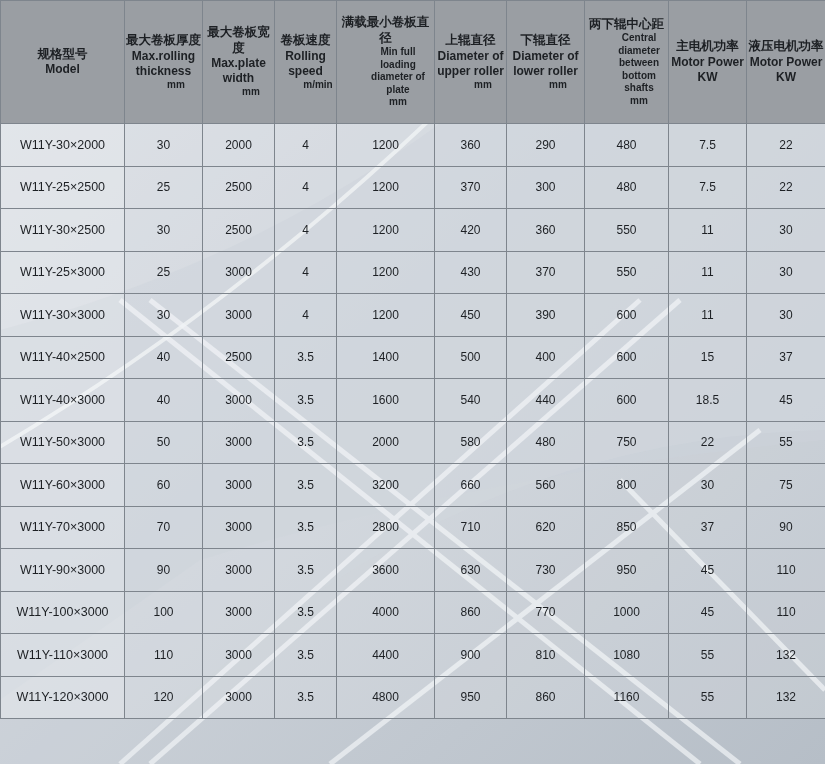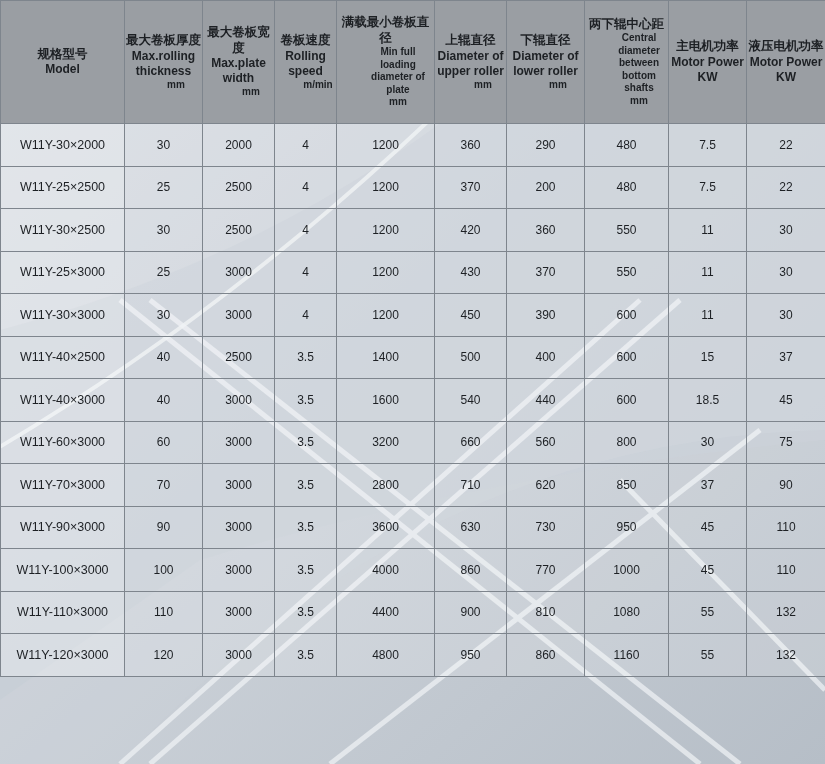--- a/index.html
+++ b/index.html
@@ -202,21 +202,21 @@
           <td>7.5</td>
           <td>22</td>
         </tr>
         <tr>
           <td class="model">W11Y-25×2500</td>
           <td>25</td>
           <td>2500</td>
           <td>4</td>
           <td>1200</td>
           <td>370</td>
-          <td>200</td>
+          <td>300</td>
           <td>480</td>
           <td>7.5</td>
           <td>22</td>
         </tr>
         <tr>
           <td class="model">W11Y-30×2500</td>
           <td>30</td>
           <td>2500</td>
           <td>4</td>
           <td>1200</td>
@@ -268,20 +268,32 @@
           <td>3000</td>
           <td>3.5</td>
           <td>1600</td>
           <td>540</td>
           <td>440</td>
           <td>600</td>
           <td>18.5</td>
           <td>45</td>
         </tr>
         <tr>
+          <td class="model">W11Y-50×3000</td>
+          <td>50</td>
+          <td>3000</td>
+          <td>3.5</td>
+          <td>2000</td>
+          <td>580</td>
+          <td>480</td>
+          <td>750</td>
+          <td>22</td>
+          <td>55</td>
+        </tr>
+        <tr>
           <td class="model">W11Y-60×3000</td>
           <td>60</td>
           <td>3000</td>
           <td>3.5</td>
           <td>3200</td>
           <td>660</td>
           <td>560</td>
           <td>800</td>
           <td>30</td>
           <td>75</td>

